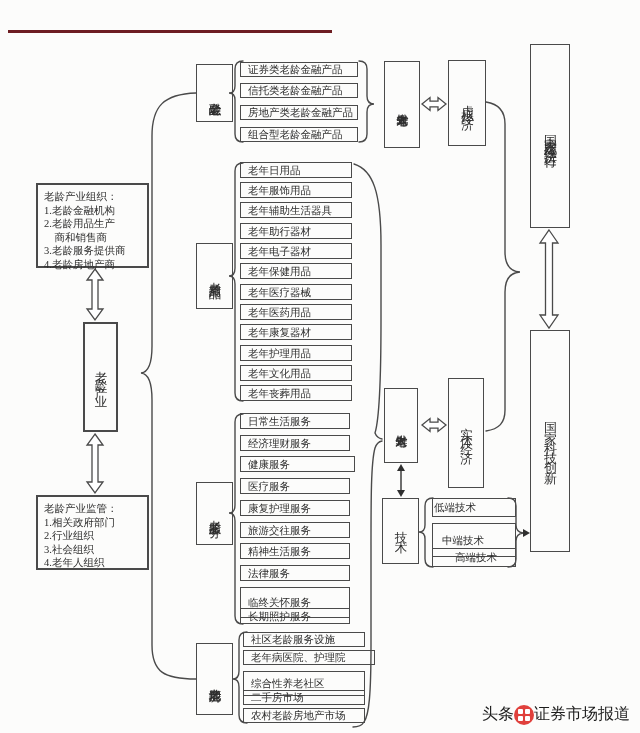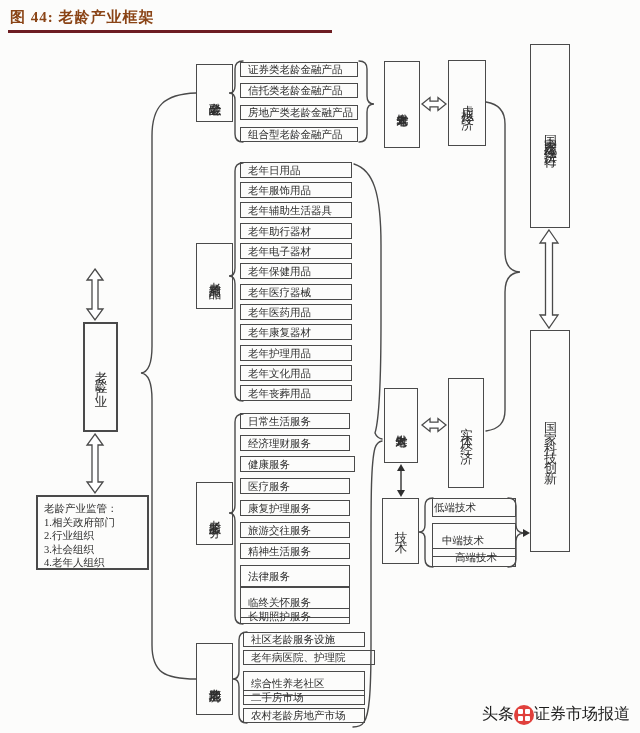--- a/index.html
+++ b/index.html
@@ -23,25 +23,20 @@
     font-size:16px;color:#1c1c1c;font-family:"Liberation Sans","DejaVu Sans",sans-serif;}
   .tt-logo{width:20px;height:20px;border-radius:50%;background:#e0403c;position:relative;flex:0 0 auto;}
   .tt-logo::before{content:"";position:absolute;left:4px;top:4px;width:5px;height:5px;background:#fff;border-radius:1px;
     box-shadow:7px 0 0 #fff,0 7px 0 #fff,7px 7px 0 #fff;}
 </style>
 </head>
 <body>
 
 <div id="stage">
 
-  <div class="title-row">
-    <span>图 44:</span>
-    <span> </span>
-    <span>老龄产业框架</span>
-  </div>
   <div class="title-rule"></div>
 
   <svg class="connectors" width="640" height="733" viewBox="0 0 640 733">
     <g fill="none" stroke="#4a4a4a" stroke-width="1.4" stroke-linecap="round">
       <path d="M 196,93 C 164,94 152,106 152,136 L 152,346 Q 152,372 141,373 Q 152,374 152,400 L 152,645 C 152,672 164,679 196,679"></path>
       <path d="M 243,61 Q 235,61 235,69 L 235,86 Q 235,93 229,93 Q 235,93 235,100 L 235,134 Q 235,142 243,142"></path>
       <path d="M 359,61 Q 367,61 367,69 L 367,96 Q 367,104 374,104 Q 367,104 367,112 L 367,134 Q 367,142 359,142"></path>
       <path d="M 243,163 Q 235,163 235,171 L 235,268 Q 235,276 229,276 Q 235,276 235,284 L 235,393 Q 235,401 243,401"></path>
       <path d="M 354,164 C 373,170 381,192 381,245 L 381,320 C 381,385 379,420 375,433 Q 377,438 382,439"></path>
       <path d="M 243,414 Q 235,414 235,422 L 235,505 Q 235,513 229,513 Q 235,513 235,521 L 235,616 Q 235,624 243,624"></path>
@@ -60,20 +55,28 @@
       <polygon points="422,425 430,418.5 430,422.2 438,422.2 438,418.5 446,425 438,431.5 438,428.2 430,428.2 430,431.5"></polygon>
       <polygon points="549,230 558,243 552.5,243 552.5,315 558,315 549,328 540,315 545.5,315 545.5,243 540,243"></polygon>
     </g>
     <g fill="#2f2f2f" stroke="none">
       <polygon points="401,464 397,471 405,471"></polygon>
       <polygon points="401,497 397,490 405,490"></polygon>
       <polygon points="530,533 523,529 523,537"></polygon>
     </g>
   </svg>
 
+  <div class="box panel" style="left:36px;top:183px;width:113px;height:85px">
+    <div>老龄产业组织：</div>
+    <div>1.老龄金融机构</div>
+    <div>2.老龄用品生产</div>
+    <div>　商和销售商</div>
+    <div>3.老龄服务提供商</div>
+    <div>4.老龄房地产商</div>
+  </div>
 
   <div class="box vbox" style="left:83px;top:322px;width:35px;height:110px;letter-spacing:8px">
     <span>老龄产业</span>
   </div>
 
   <div class="box panel" style="left:36px;top:495px;width:113px;height:75px">
     <div>老龄产业监管：</div>
     <div>1.相关政府部门</div>
     <div>2.行业组织</div>
     <div>3.社会组织</div>
@@ -157,21 +160,21 @@
     </div>
   <div class="item" style="left:240px;top:500px;width:110px;height:16px">
       <span>康复护理服务</span>
     </div>
   <div class="item" style="left:240px;top:522px;width:110px;height:16px">
       <span>旅游交往服务</span>
     </div>
   <div class="item" style="left:240px;top:543px;width:110px;height:16px">
       <span>精神生活服务</span>
     </div>
-  <div class="item" style="left:240px;top:565px;width:110px;height:22px">
+  <div class="item" style="left:240px;top:565px;width:110px;height:16px">
       <span>法律服务</span>
     </div>
   <div class="item" style="left:240px;top:587px;width:110px;height:31px">
       <span>临终关怀服务</span>
     </div>
   <div class="item" style="left:240px;top:608px;width:110px;height:16px">
       <span>长期照护服务</span>
     </div>
 
   <div class="item" style="left:243px;top:632px;width:122px;height:15px">

